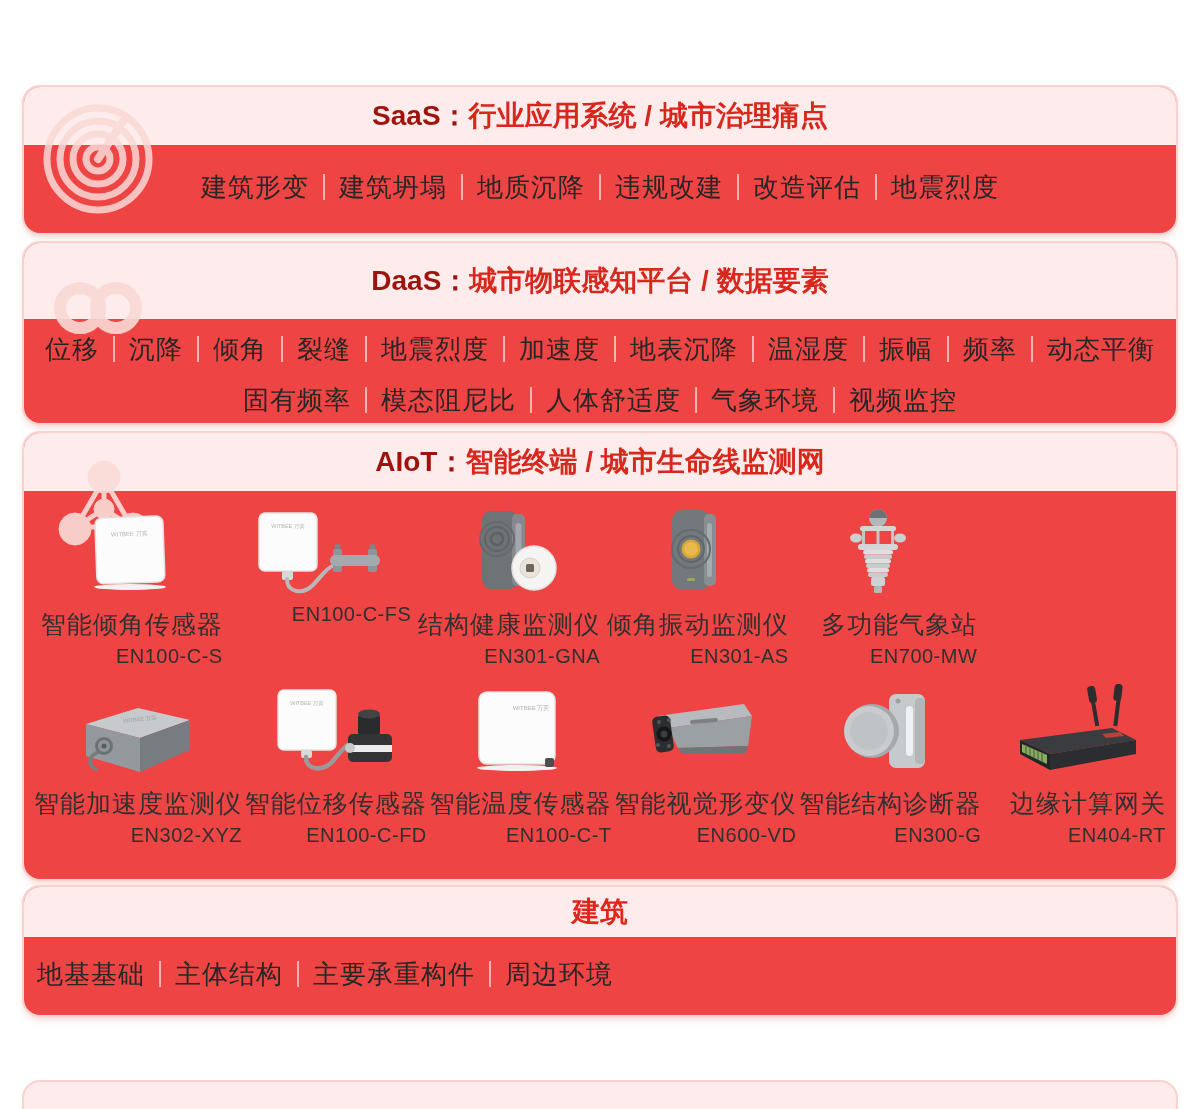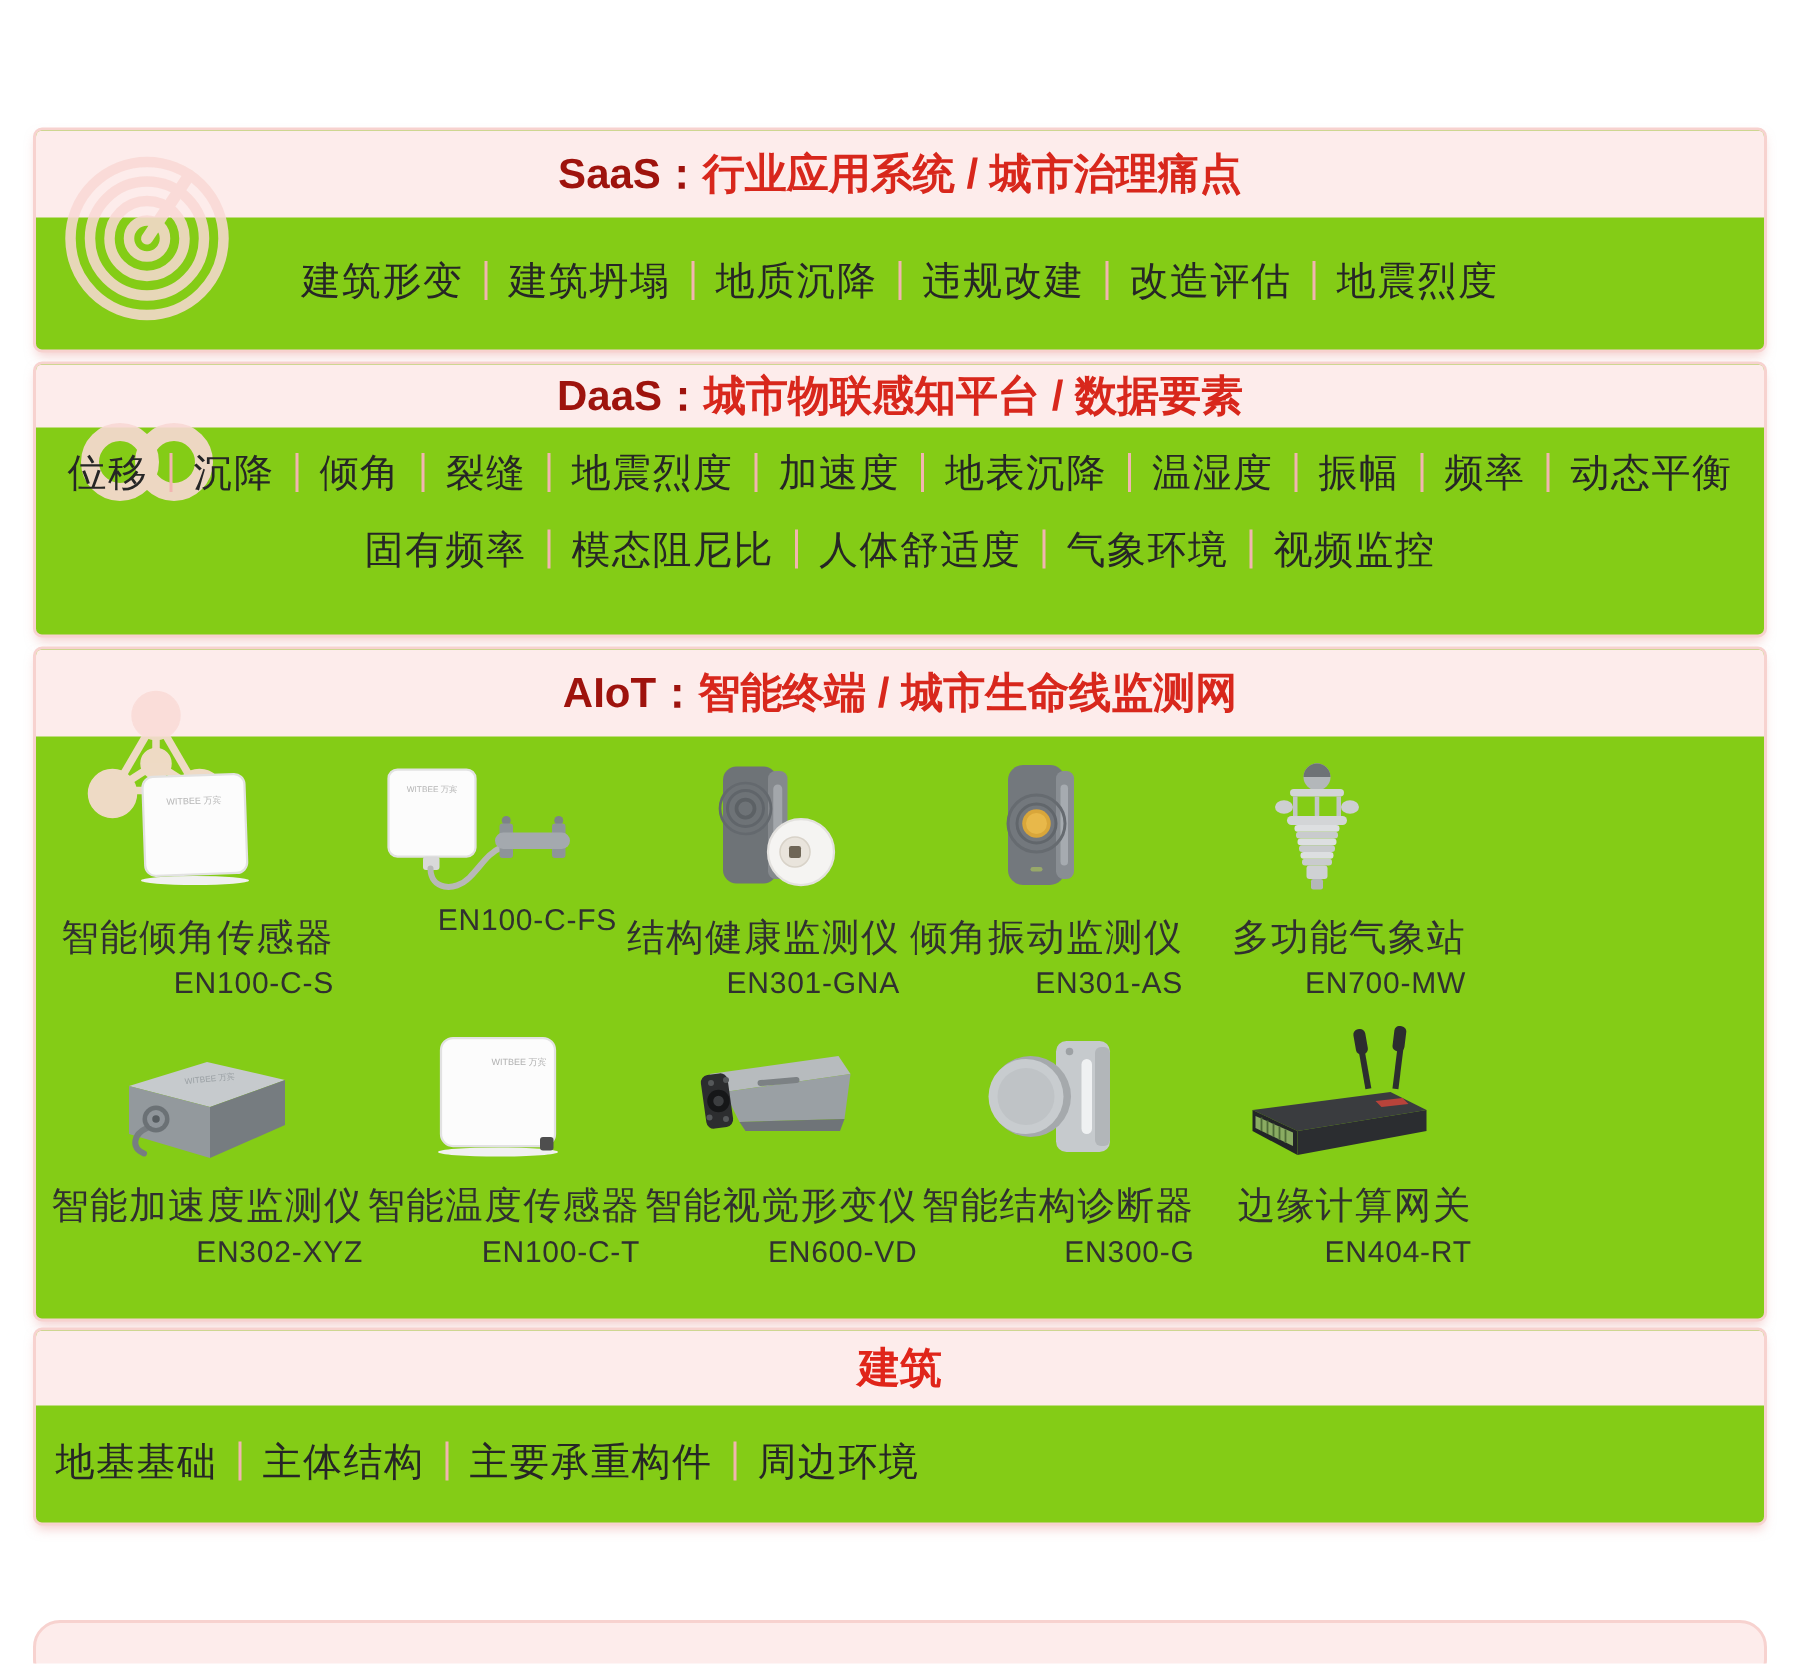--- a/index.html
+++ b/index.html
@@ -1,36 +1,36 @@
 <!DOCTYPE html>
 <html><head>
 <meta charset="utf-8">
 <style>
   html,body{margin:0;padding:0;width:1200px;height:1109px;background:#ffffff;overflow:hidden;
     font-family:"Liberation Sans","DejaVu Sans",sans-serif;}
   .stage{position:relative;width:1200px;height:1109px;}
-  .box{position:absolute;left:22px;width:1152px;background:#84cc16;
-    border:2px solid #f7d2cf;border-radius:6px;overflow:hidden;
+  .box{position:absolute;left:22px;width:1152px;background:#ef4444;
+    border:2px solid #f7d2cf;border-radius:18px;overflow:hidden;
     box-shadow:0 4px 7px -2px rgba(233,160,158,.5);}
   .hdr{position:relative;z-index:1;background:#fdeceb;text-align:center;
     font-weight:bold;font-size:28px;line-height:32px;padding:13px 0;}
   .hdr-prefix{color:#9e130d;}
   .hdr-main{color:#d8271c;}
   .hdr-solo{color:#e0251a;}
   .watermark{position:absolute;left:16px;top:12px;z-index:2;pointer-events:none;}
   .body-area{position:relative;z-index:3;}
   .items-row{display:flex;justify-content:center;align-items:center;
     font-size:26px;line-height:34px;color:#262626;letter-spacing:1px;}
   .items-row .item{padding:0 13px;white-space:nowrap;}
   .items-row .divider{width:2px;height:26px;background:#f2b5b1;margin:0 1px;flex:none;}
   
   #box-saas{top:85px;height:146px;}
   #box-saas .body-area{height:84px;display:flex;align-items:center;justify-content:center;}
   #box-daas{top:241px;height:180px;}
-  #box-daas .hdr{padding:5px 0;}
+  #box-daas .hdr{padding:22px 0;}
   #box-daas .row1{margin-top:13px;}
   #box-daas .row2{margin-top:17px;}
   #box-aiot{top:431px;height:446px;}
   #box-building{top:885px;height:128px;}
   #box-building .hdr{padding:9px 0;}
   #box-building .body-area{height:74px;display:flex;align-items:center;justify-content:flex-start;}
   
   .pgrid{display:grid;grid-template-columns:repeat(6,1fr);padding:14px 10px 0 10px;}
   .pgrid.row2{padding-top:16px;}
   .pcell{text-align:right;}
@@ -253,20 +253,37 @@
             <path d="M40 68 c-9 4 -11 13 -2 17" stroke="#777d81" stroke-width="4" fill="none" stroke-linecap="round"></path>
             <circle cx="46" cy="62" r="9" fill="#6b7175"></circle>
             <circle cx="46" cy="62" r="6" fill="#8f959a"></circle>
             <circle cx="46" cy="62" r="2.5" fill="#565c60"></circle>
           </svg>
         </div>
         <div class="pname">智能加速度监测仪</div>
         <div class="pmodel">EN302-XYZ</div>
       </div>
 
+      <div class="pcell">
+        <div class="pimg">
+          <svg width="160" height="94" viewBox="0 0 160 94">
+            <rect x="24" y="6" width="58" height="60" rx="6" fill="#fcfcfc" stroke="#e2e2e2" stroke-width="1.5"></rect>
+            <text x="53" y="21" font-size="5.5" fill="#b5b5b5" text-anchor="middle">WITBEE 万宾</text>
+            <rect x="47" y="66" width="11" height="8" rx="2" fill="#d9d9d9"></rect>
+            <path d="M52 73 C52 86 68 88 78 78 C85 70 90 62 98 58" stroke="#9b9b9b" stroke-width="4.5" fill="none" stroke-linecap="round"></path>
+            <rect x="104" y="30" width="22" height="22" rx="4" fill="#2a2b2d"></rect>
+            <ellipse cx="115" cy="30" rx="11" ry="4.5" fill="#414346"></ellipse>
+            <rect x="94" y="50" width="44" height="28" rx="5" fill="#333436"></rect>
+            <rect x="94" y="61" width="44" height="7" fill="#ececec"></rect>
+            <circle cx="96" cy="64" r="5" fill="#c9c9c9"></circle>
+          </svg>
+        </div>
+        <div class="pname">智能位移传感器</div>
+        <div class="pmodel">EN100-C-FD</div>
+      </div>
 
       <div class="pcell">
         <div class="pimg">
           <svg width="160" height="94" viewBox="0 0 160 94">
             <ellipse cx="78" cy="84" rx="40" ry="3" fill="#f1f1f1"></ellipse>
             <rect x="40" y="8" width="76" height="72" rx="8" fill="#fcfcfc" stroke="#e2e2e2" stroke-width="1.5"></rect>
             <text x="92" y="26" font-size="6" fill="#b0b0b0" text-anchor="middle">WITBEE 万宾</text>
             <rect x="106" y="74" width="9" height="9" rx="2" fill="#4e4e4e"></rect>
           </svg>
         </div>

